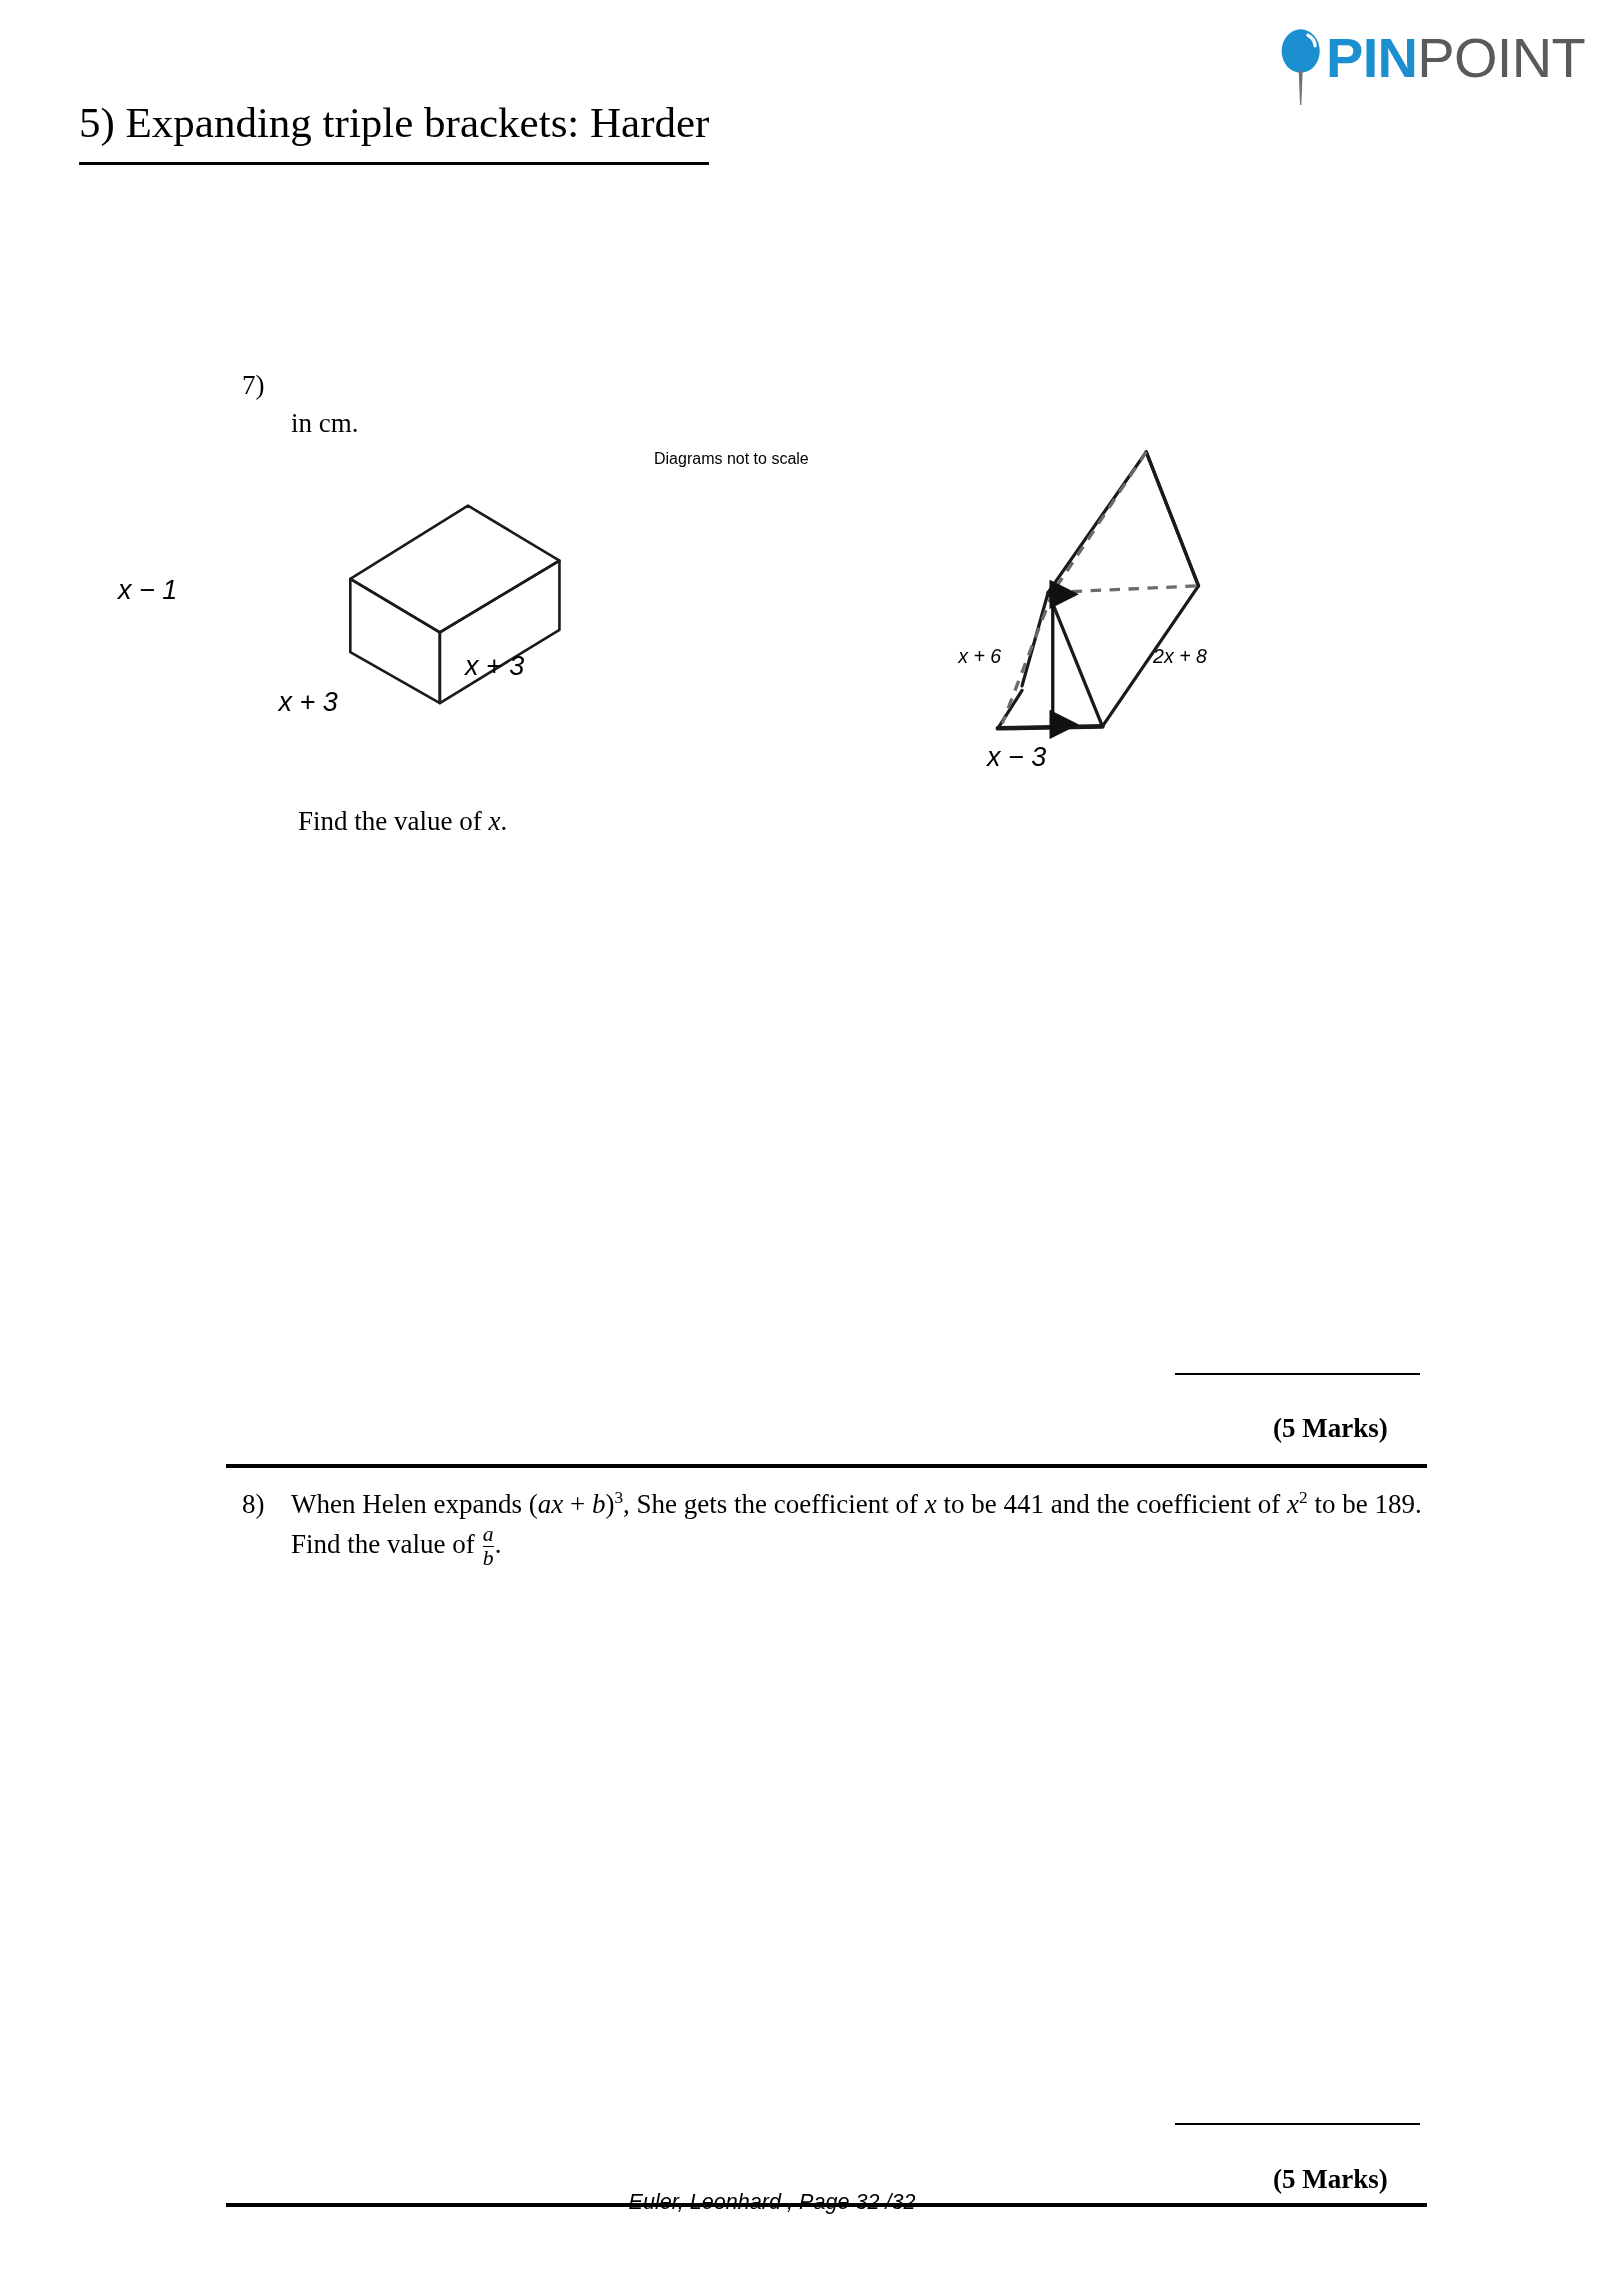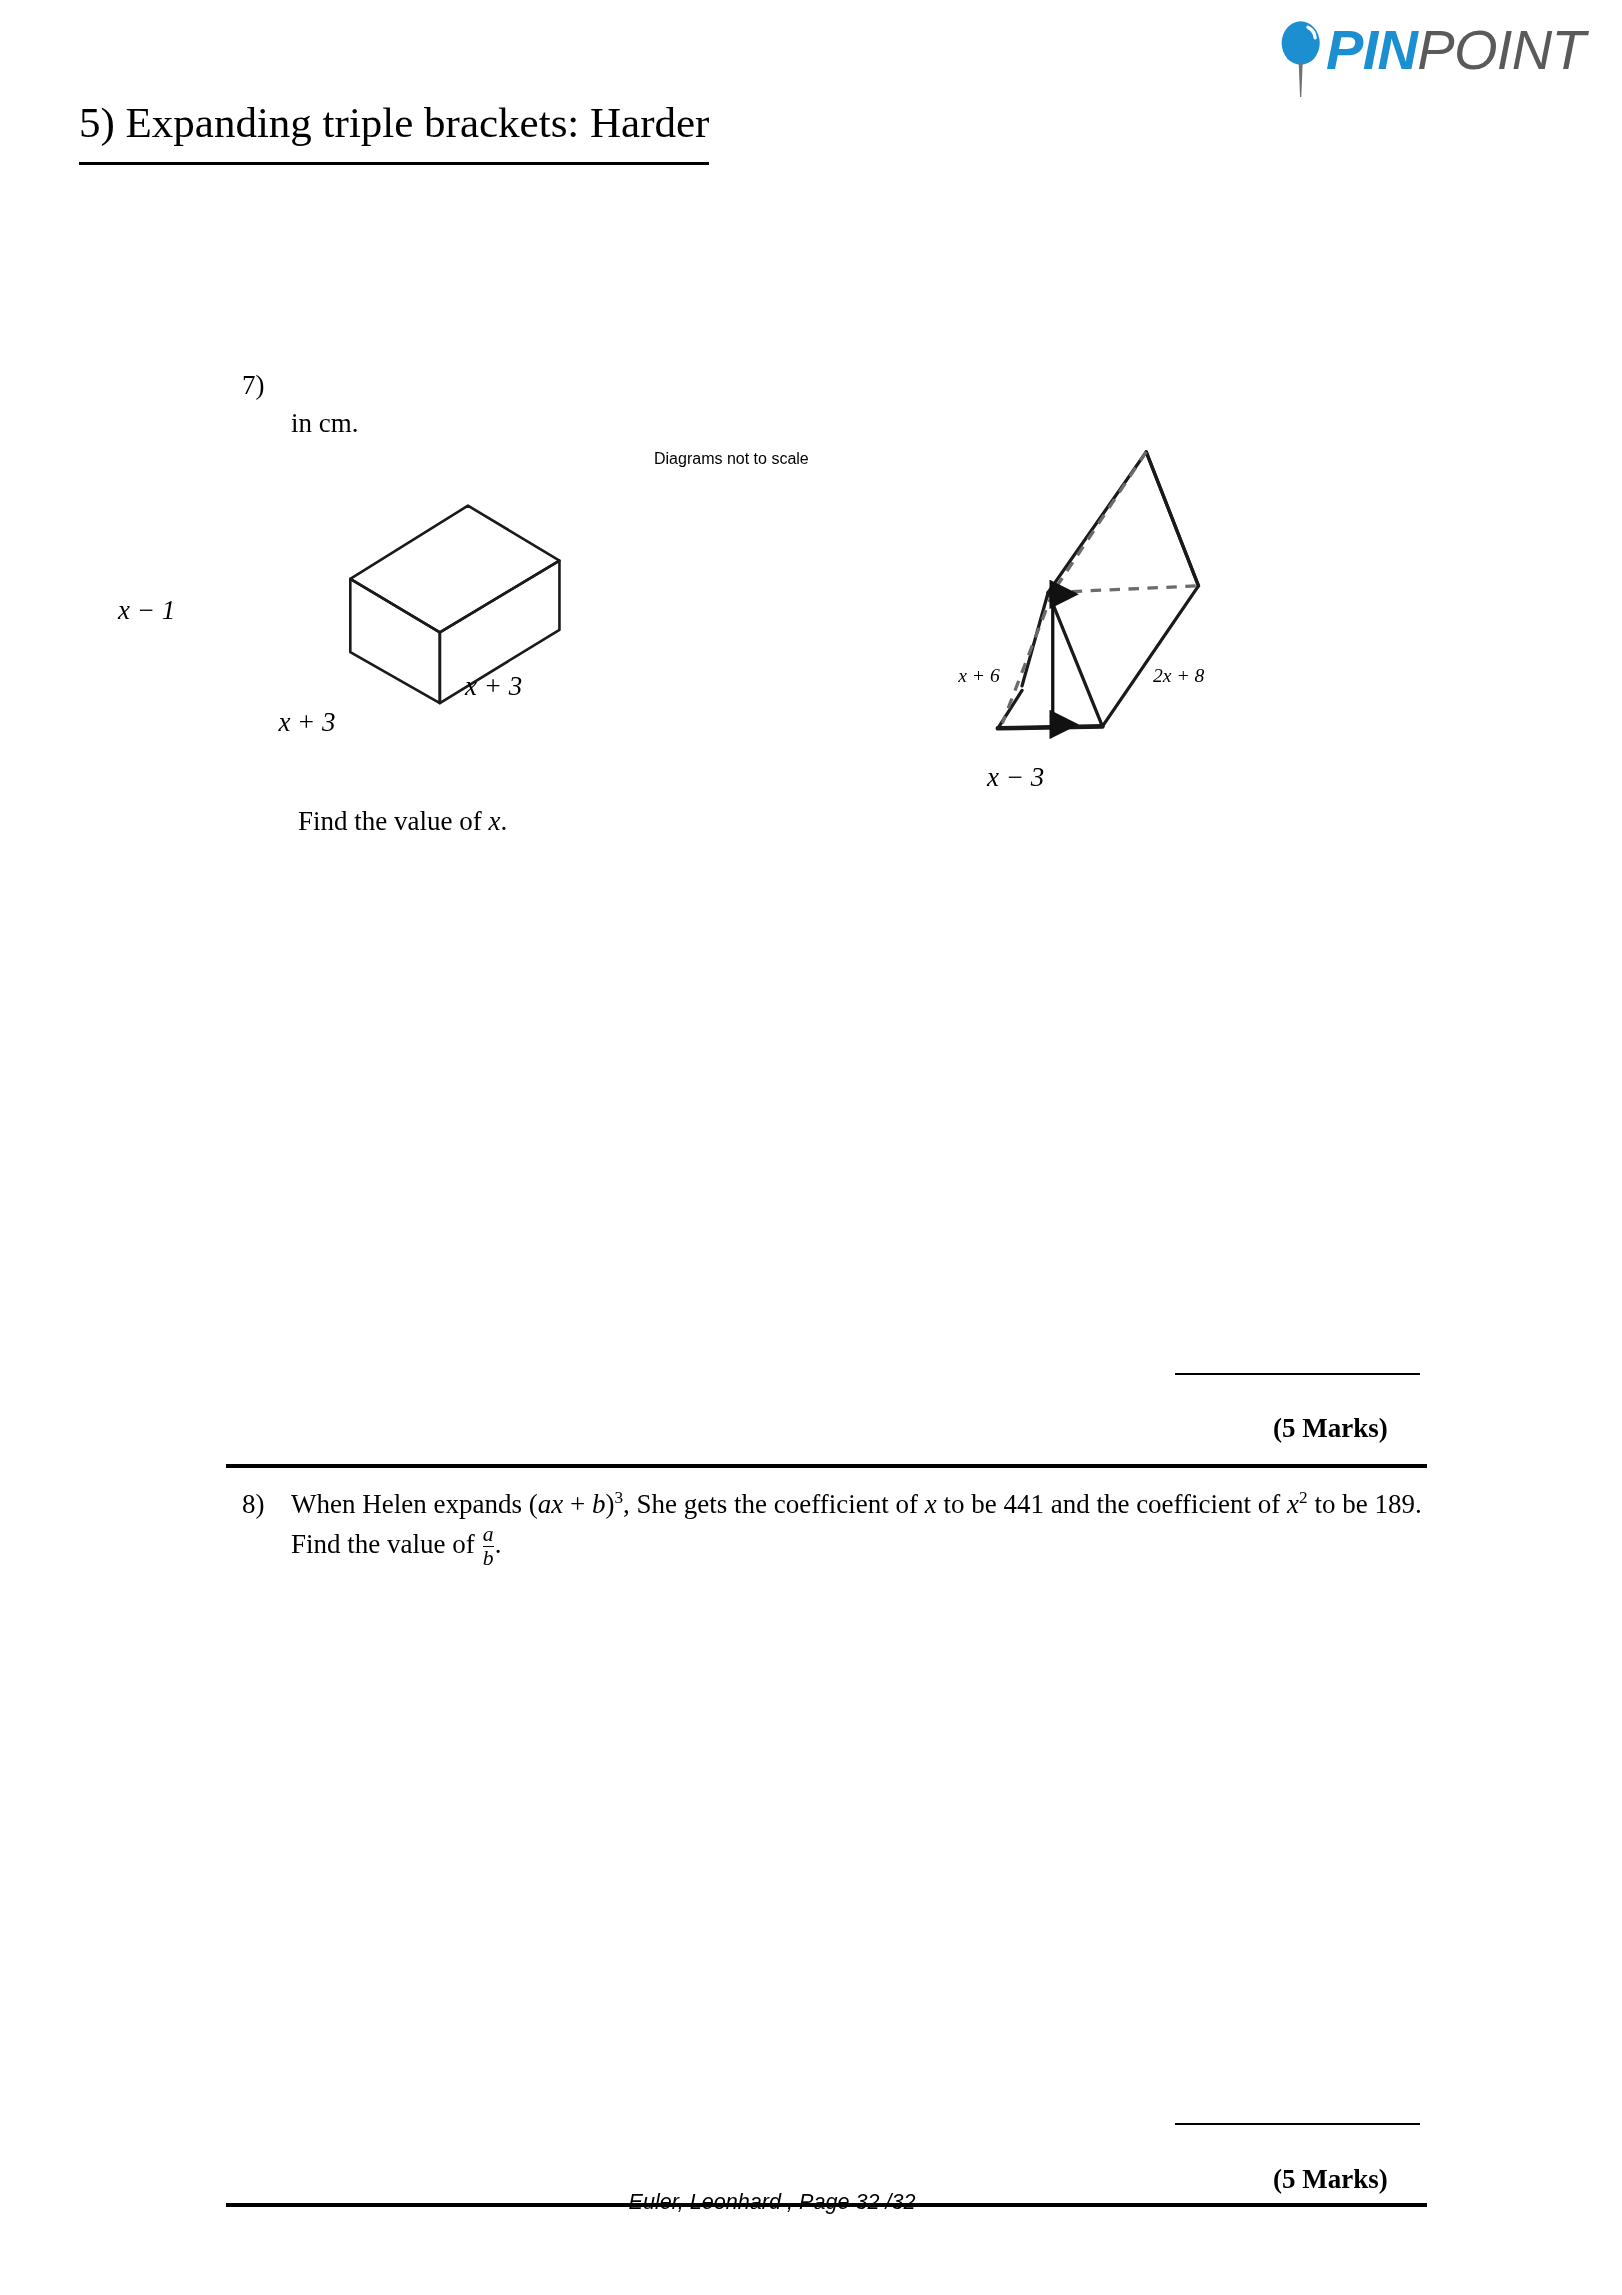--- a/index.html
+++ b/index.html
@@ -15,25 +15,24 @@
     position: relative;
     width: 1623px;
     height: 2295px;
     background: #ffffff;
     overflow: hidden;
   }
 
   
   #logo {
     position: absolute;
-    top: 13px;
+    top: 21px;
     left: 1279px;
     width: 327px;
     height: 85px;
-    font-style: italic;
   }
   #logo-mark {
     position: absolute;
     left: 0px;
     top: 5.2px;
     width: 46px;
     height: 79px;
   }
   #logo-wordmark {
     position: absolute;
@@ -118,22 +117,21 @@
     position: absolute;
     left: 953px;
     top: 429px;
     width: 308px;
     height: 366px;
   }
   .fig-label {
     position: absolute;
     font-style: italic;
     white-space: nowrap;
-    font-family: Liberation Serif, serif;
-    margin-top: 20px;
+    font-family: Liberation Sans, sans-serif;
   }
   .lbl-big { font-size: 27px; }
   .lbl-small { font-size: 19.6px; }
 
   #findx {
     position: absolute;
     left: 298px;
     top: 806px;
     font-size: 27px;
     white-space: nowrap;

